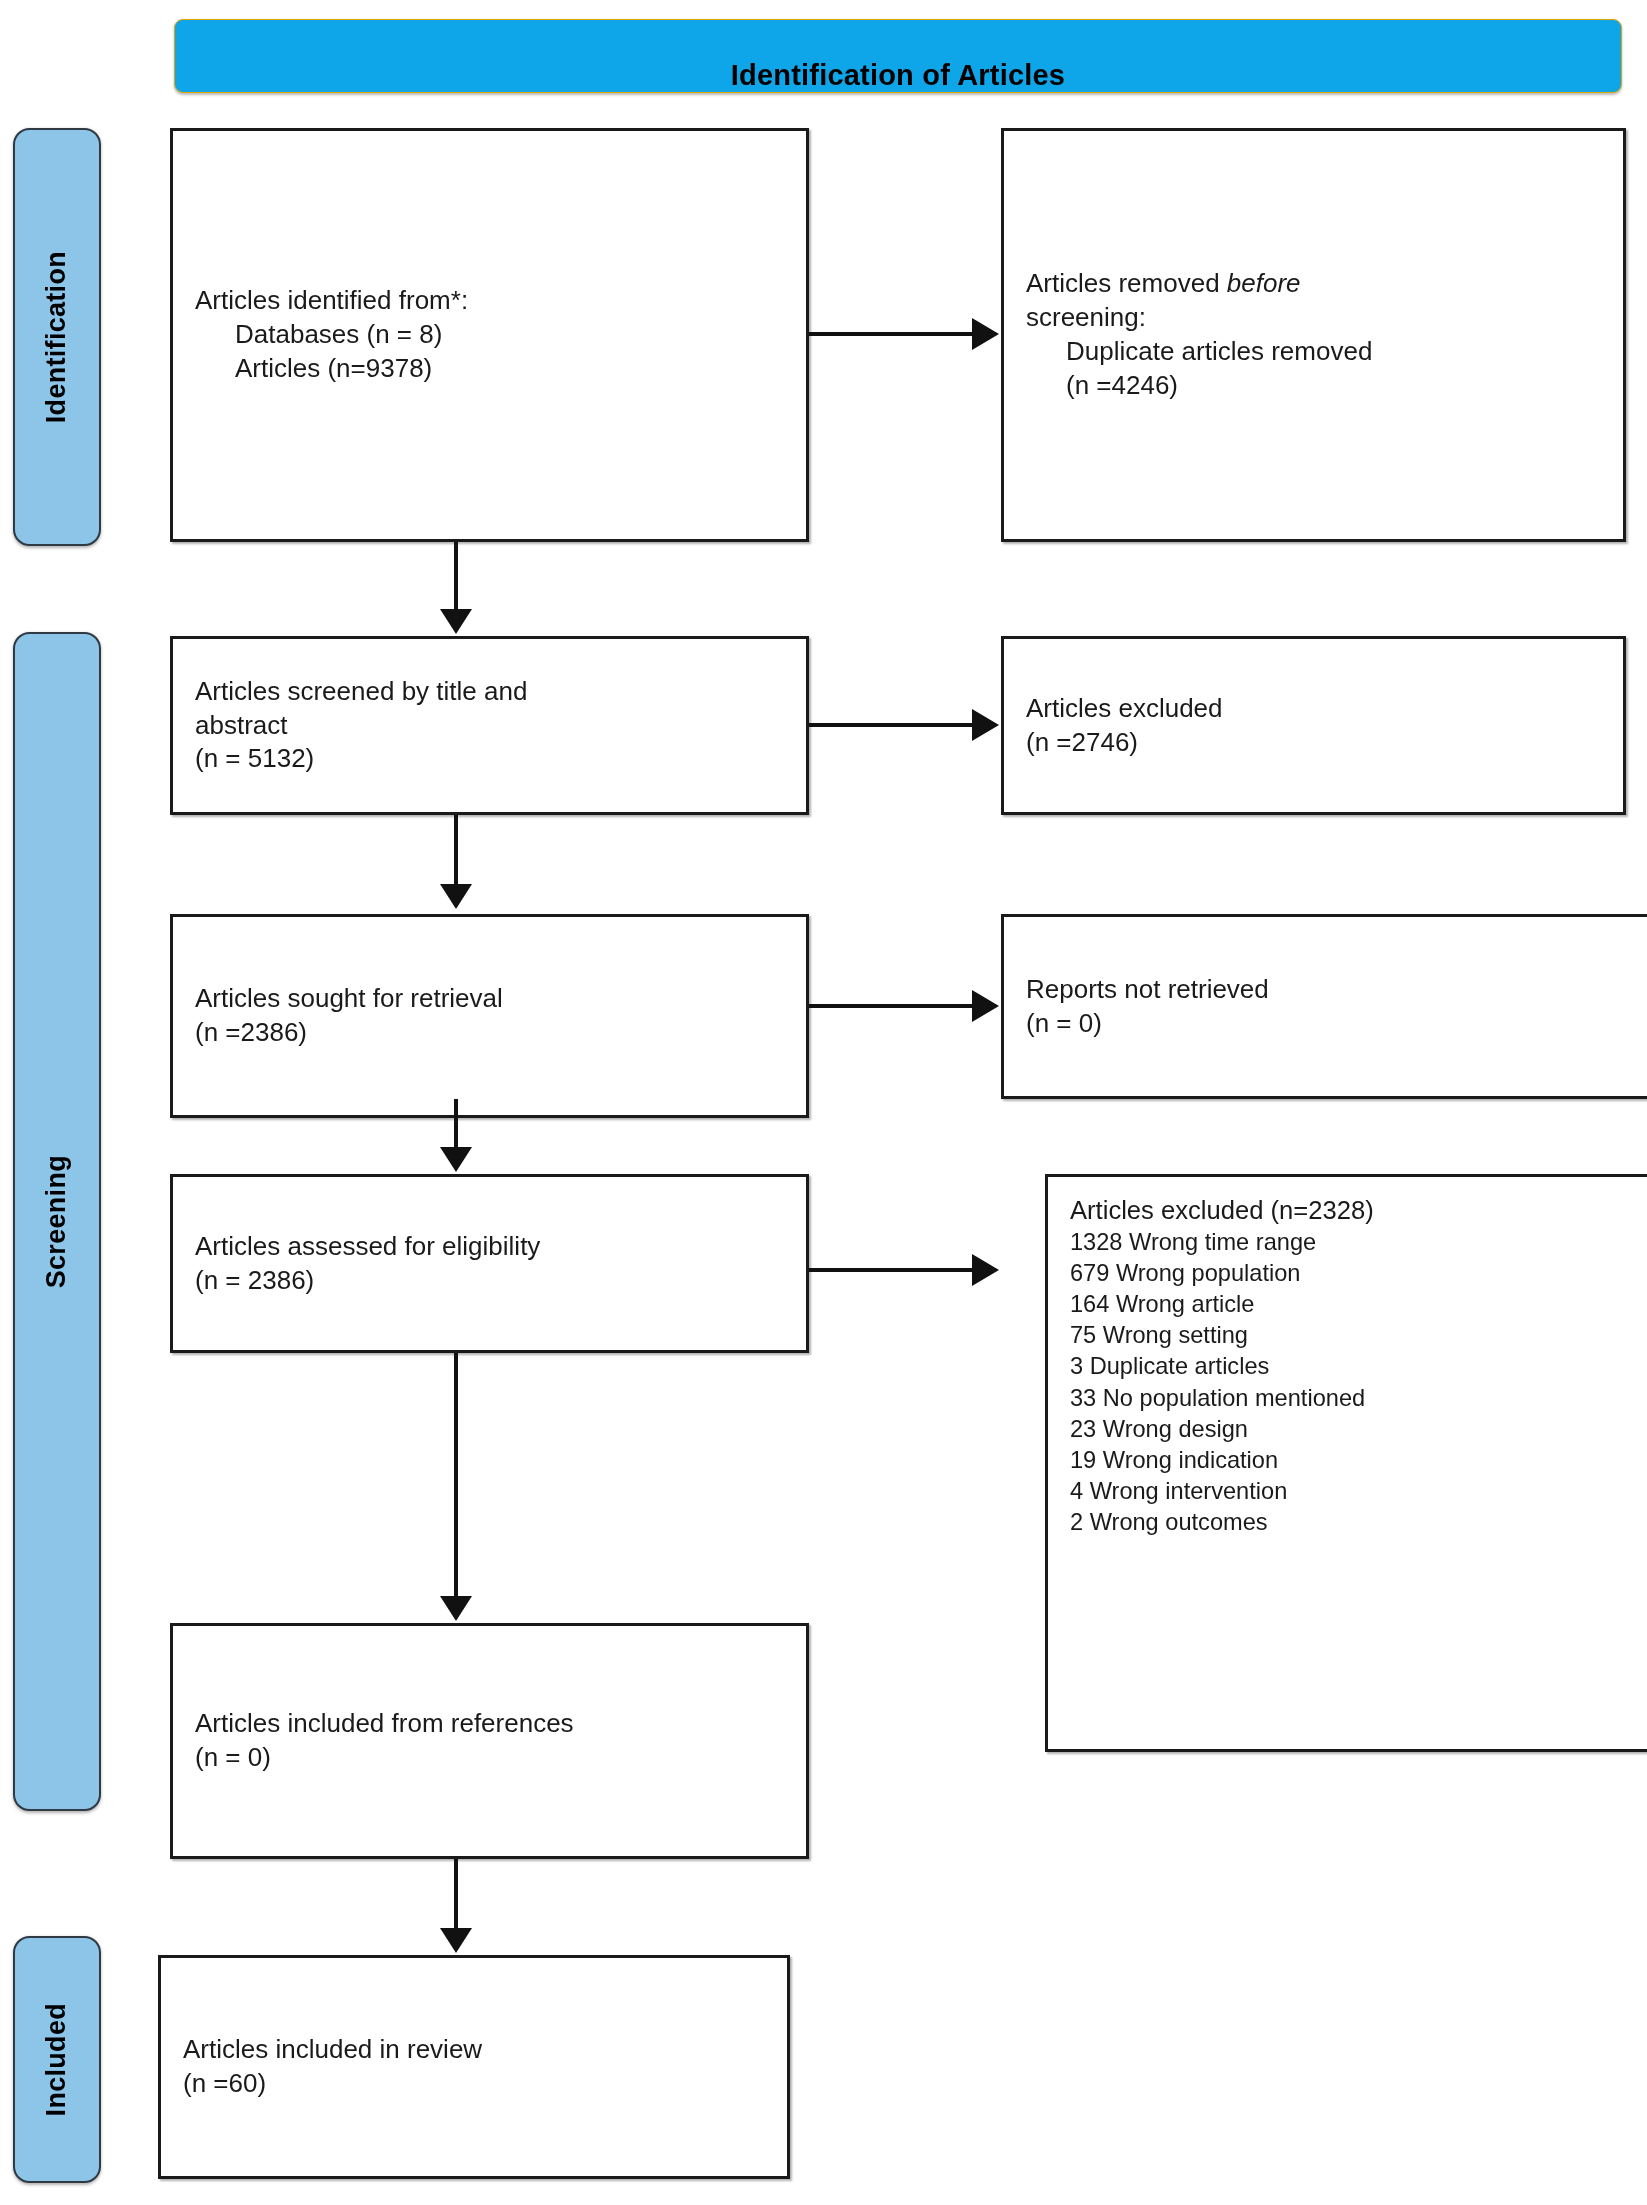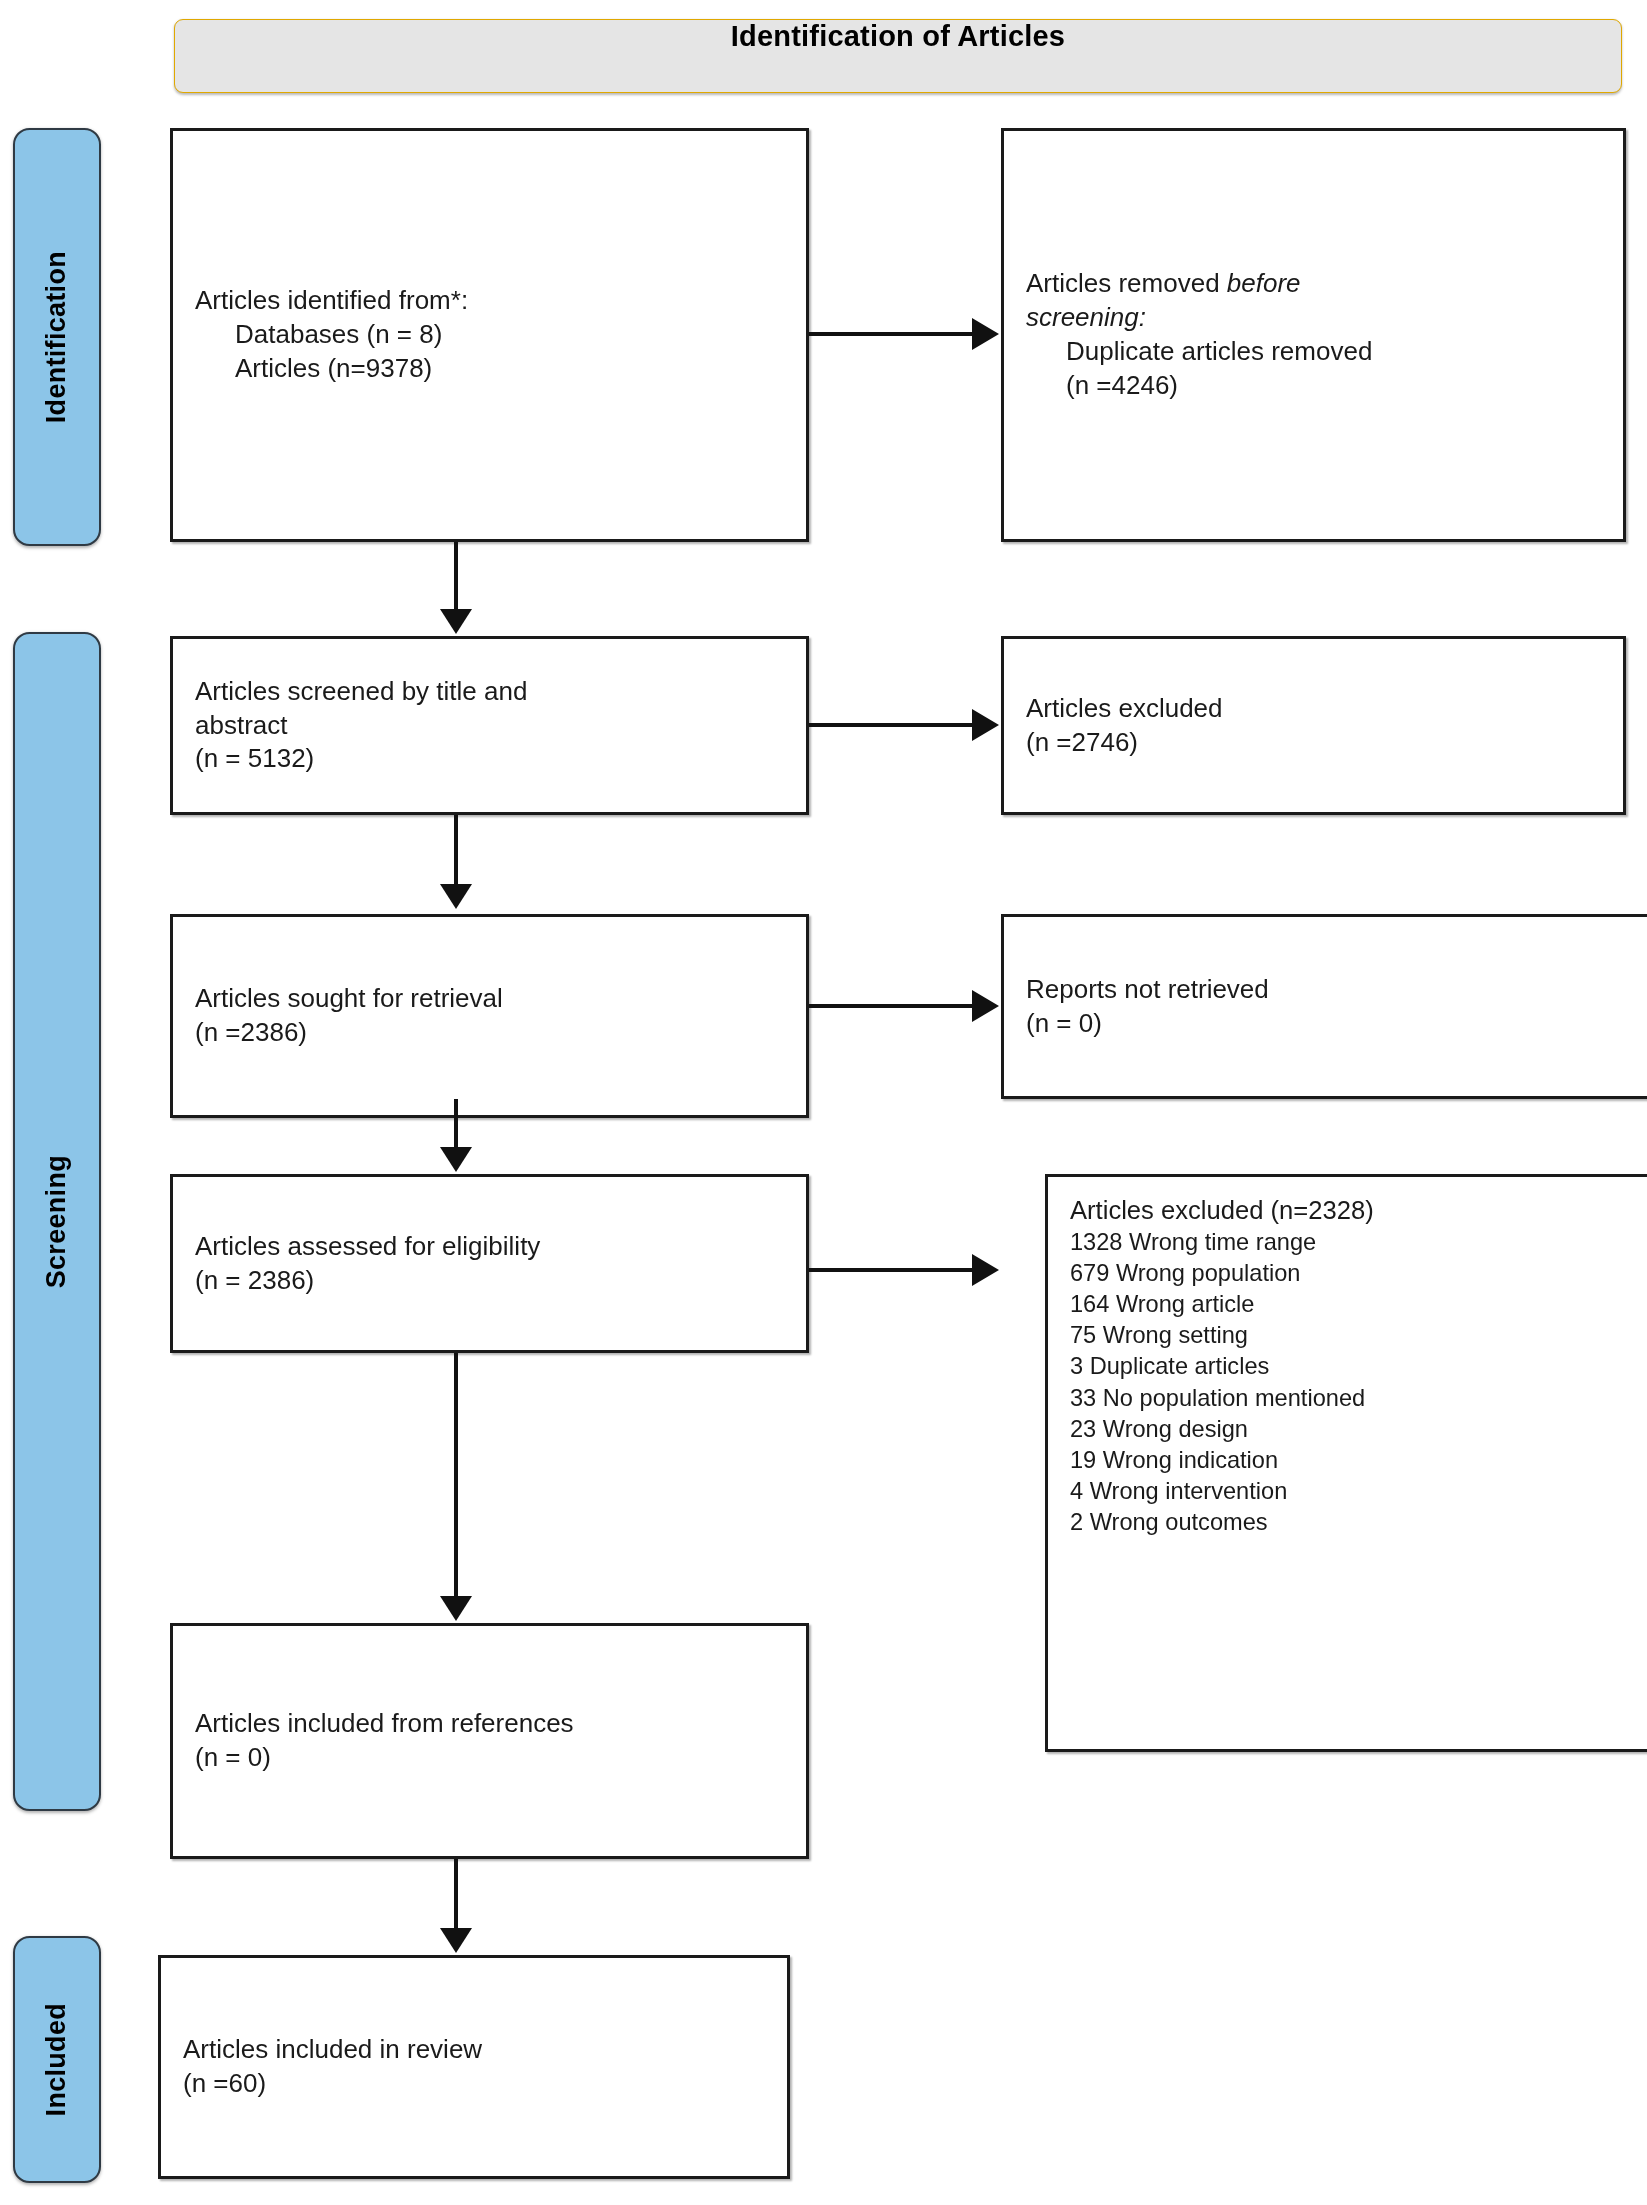--- a/index.html
+++ b/index.html
@@ -18,26 +18,26 @@
     overflow: hidden;
   }
 
   
   .banner {
     position: absolute;
     left: 174px;
     top: 19px;
     width: 1446px;
     height: 72px;
-    background: #e5e5e5;
+    background: #0ea5e9;
     border: 1.3px solid #E0A800;
     border-radius: 9px;
     box-shadow: 0 1.9px 2.6px rgba(0,0,0,0.28);
     display: flex;
-    align-items: flex-start;
+    align-items: flex-end;
     justify-content: center;
   }
   .banner-text {
     font-size: 29px;
     font-weight: bold;
     color: #000000;
     letter-spacing: 0.2px;
   }
 
   
@@ -76,21 +76,21 @@
     justify-content: center;
     padding: 0 22px;
   }
   .box-line {
     font-size: 26px;
     line-height: 1.30;
     color: #1a1a1a;
     white-space: pre-wrap;
   }
   .box-line.indent { padding-left: 40px; }
-  .box-line.ital   { font-style: italic; }
+  .box-line.ital   { }
 
   
   #box-excluded-detail { justify-content: flex-start; padding-top: 16.6px; margin-left: 44px; }
   #box-excluded-detail .box-line { font-size: 25.6px; line-height: 1.30; }
   #box-excluded-detail .reason    { font-size: 23.6px; line-height: 1.32; }
 
   
   #box-identified       { left: 170px;  top: 128px;  width: 639px; height: 414px; }
   #box-removed          { left: 1001px; top: 128px;  width: 625px;  height: 414px; }
   #box-screened         { left: 170px;  top: 636px;  width: 639px; height: 179px; }

